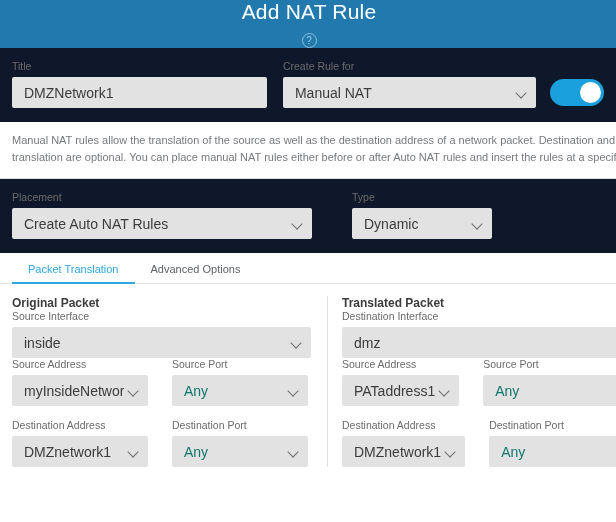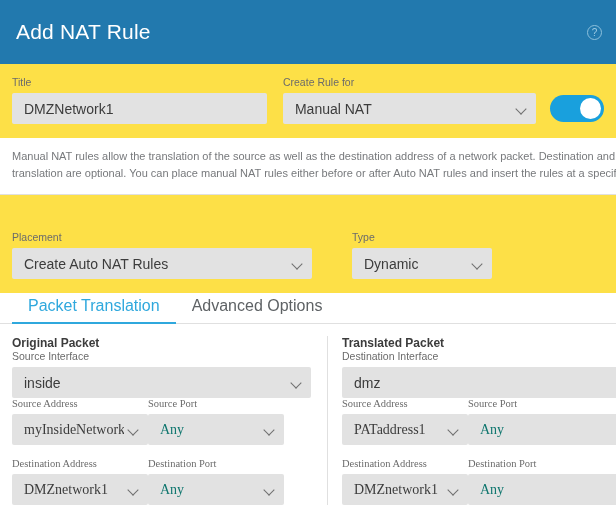--- a/index.html
+++ b/index.html
@@ -17,26 +17,27 @@
   }
   .dialog {
     position: relative;
     width: 616px;
     height: 522px;
     overflow: hidden;
   }
 
   
   .header {
-    height: 64px;
+    height: 48px;
     background: #2279ae;
     display: flex;
     align-items: center;
     padding: 0 14px 0 16px;
     box-sizing: border-box;
+    flex-direction: column;
   }
   .header-title {
     font-size: 21px;
     color: #ffffff;
     font-weight: 400;
     letter-spacing: 0.2px;
     flex: 1;
   }
   .help-icon {
     width: 15px;
@@ -46,21 +47,21 @@
     color: #9ecbe4;
     font-size: 10px;
     line-height: 14px;
     text-align: center;
     font-family: "Liberation Sans", sans-serif;
     box-sizing: border-box;
   }
 
   
   .section {
-    background: #fde047;
+    background: #0f172a;
     padding: 12px 12px 14px 12px;
     box-sizing: border-box;
   }
   .divider-h {
     height: 1px;
     background: #e0e0e0;
     width: 100%;
   }
 
   .field-label {
@@ -147,37 +148,36 @@
     color: #77797c;
     width: 640px;
     white-space: nowrap;
   }
   .desc span { display: block; }
 
   
   .row-place {
     display: flex;
     align-items: flex-end;
-    margin-top: 24px;
   }
   .col-place { width: 300px; }
   .col-type { width: 140px; margin-left: 40px; }
 
   
   .tabs {
     display: flex;
     align-items: flex-end;
     border-bottom: 1px solid #e0e0e0;
     padding-left: 12px;
     height: 31px;
     box-sizing: border-box;
     background: #ffffff;
   }
   .tab {
-    font-size: 16px;
+    font-size: 11px;
     color: #5e6265;
     padding: 0 16px 8px 16px;
     position: relative;
     white-space: nowrap;
   }
   .tab.active {
     color: #2fa8dd;
   }
   .tab.active::after {
     content: "";
@@ -207,21 +207,21 @@
     padding: 0 12px 0 14px;
   }
   .pkt-title {
     font-size: 12px;
     font-weight: bold;
     color: #3c3c3c;
   }
   .fld { }
   .pair {
     display: flex;
-    font-family: Liberation Serif, serif;
+    gap: 24px;
   }
   .pair > div { width: 136px; }
   .pkt-right .pair > div { width: 136px; }
 </style>
 </head>
 <body>
 
 <div class="dialog">
 
   <div class="header">

